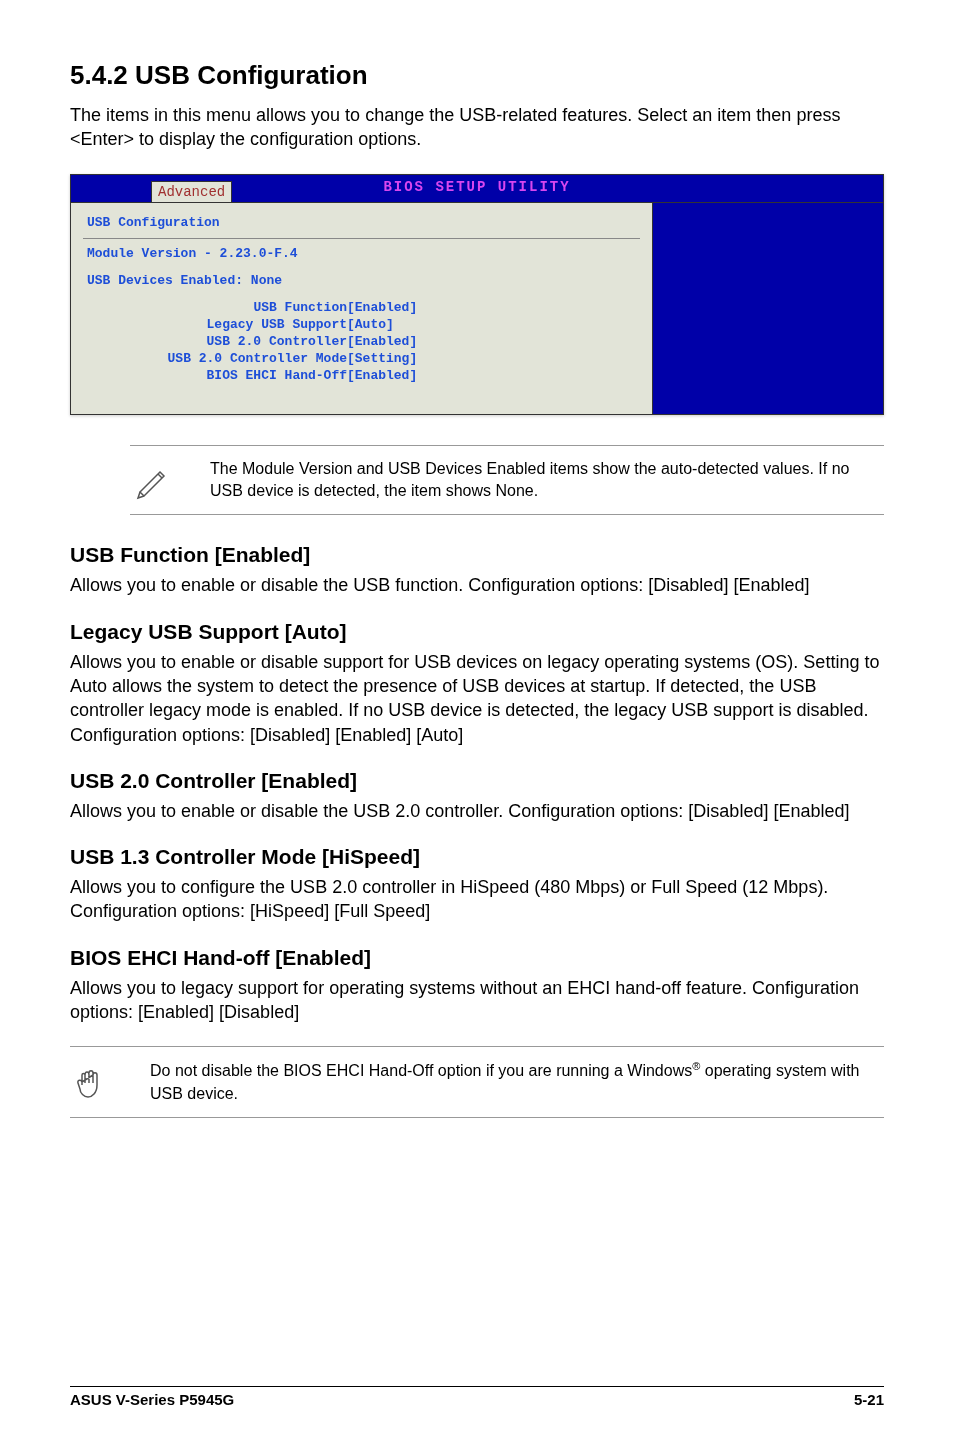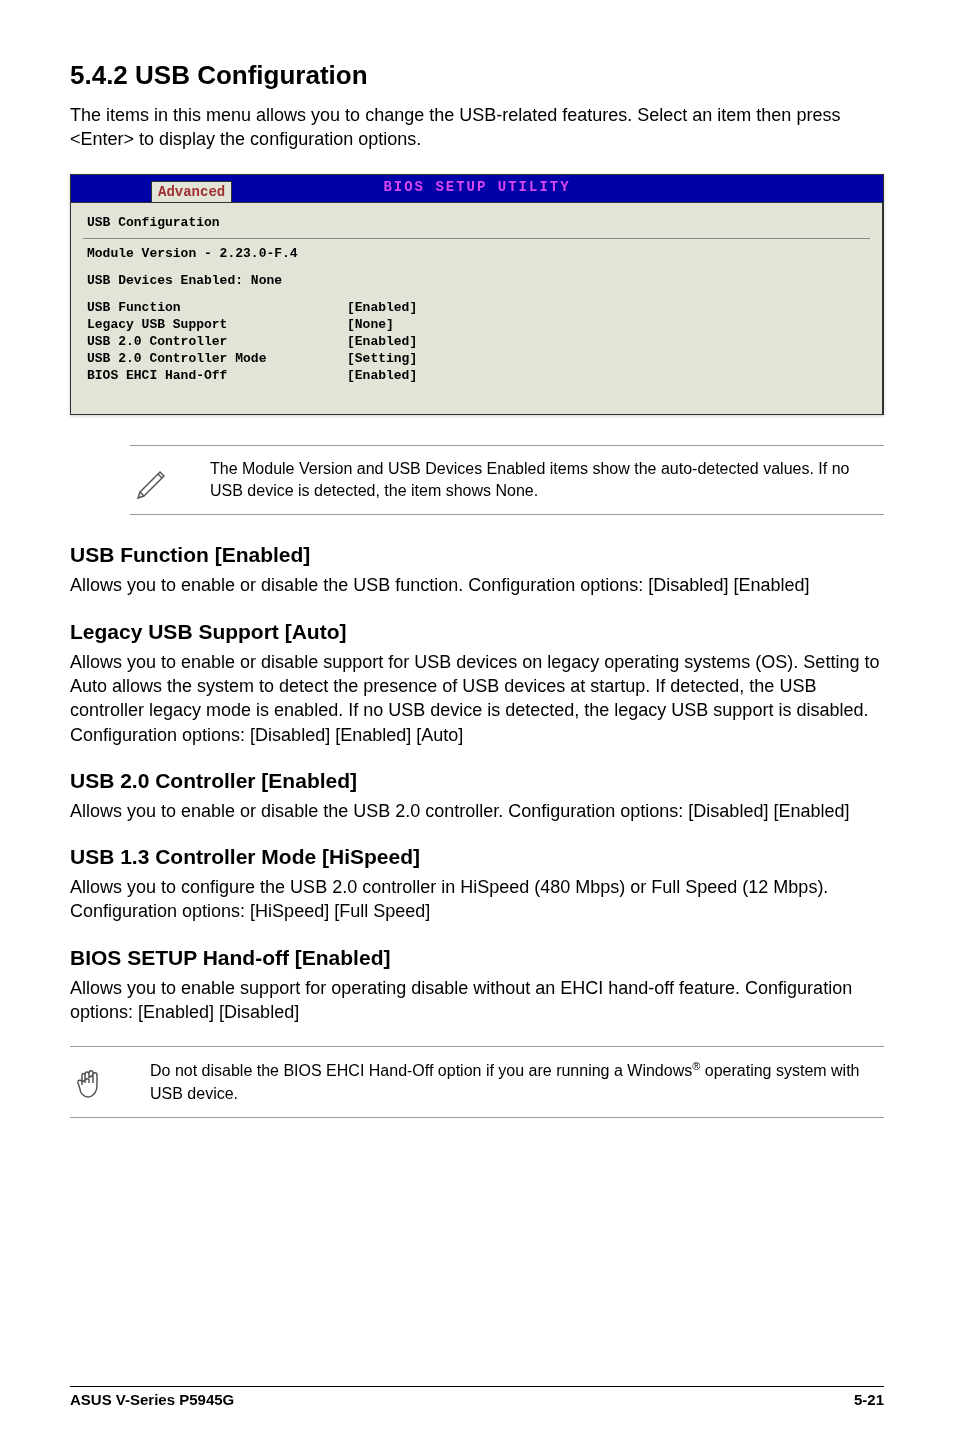--- a/index.html
+++ b/index.html
@@ -53,32 +53,31 @@
       text-align: center;
     }
     .bios-tab {
       position: absolute;
       left: 80px;
       top: 6px;
       background: #e2e4d8;
       color: #a03030;
       font-family: "Courier New", monospace;
       font-size: 14px;
-      font-weight: bold;
+      font-weight: normal;
       padding: 2px 6px;
       border: 1px solid #333;
       border-bottom: none;
     }
     .bios-body {
       display: flex;
       font-family: "Courier New", monospace;
       font-size: 13px;
       font-weight: bold;
-      color: #000000;
-      flex-direction: column;
+      color: #1d4ed8;
     }
     .bios-main {
       flex: 1;
       padding: 8px 12px 30px 12px;
       border-right: 1px solid #333;
       position: relative;
     }
     .bios-section-title {
       padding: 4px 4px;
       margin-bottom: 4px;
@@ -86,20 +85,21 @@
     .bios-divider {
       border-top: 1px solid #888;
       margin: 2px 0 6px 0;
     }
     .bios-line {
       padding: 1px 4px;
     }
     .bios-row {
       display: flex;
       padding: 1px 4px;
+      text-align: right;
     }
     .bios-row .label { width: 260px; }
     .bios-side {
       width: 230px;
       background: #0000a8;
     }
     .note-row {
       display: flex;
       gap: 36px;
       border-top: 1px solid #999;
@@ -162,21 +162,21 @@
       <div class="bios-line">Module Version - 2.23.0-F.4</div>
       <div style="height:10px"></div>
       <div class="bios-line">USB Devices Enabled: None</div>
       <div style="height:10px"></div>
       <div class="bios-row">
         <span class="label">USB Function</span>
         <span>[Enabled]</span>
       </div>
       <div class="bios-row">
         <span class="label">Legacy USB Support</span>
-        <span>[None]</span>
+        <span>[Auto]</span>
       </div>
       <div class="bios-row">
         <span class="label">USB 2.0 Controller</span>
         <span>[Enabled]</span>
       </div>
       <div class="bios-row">
         <span class="label">USB 2.0 Controller Mode</span>
         <span>[Setting]</span>
       </div>
       <div class="bios-row">
@@ -206,22 +206,22 @@
 
 <h2 class="subsec">Legacy USB Support [Auto]</h2>
 <p class="body">Allows you to enable or disable support for USB devices on legacy operating systems (OS). Setting to Auto allows the system to detect the presence of USB devices at startup. If detected, the USB controller legacy mode is enabled. If no USB device is detected, the legacy USB support is disabled. Configuration options: [Disabled] [Enabled] [Auto]</p>
 
 <h2 class="subsec">USB 2.0 Controller [Enabled]</h2>
 <p class="body">Allows you to enable or disable the USB 2.0 controller. Configuration options: [Disabled] [Enabled]</p>
 
 <h2 class="subsec">USB 1.3 Controller Mode [HiSpeed]</h2>
 <p class="body">Allows you to configure the USB 2.0 controller in HiSpeed (480 Mbps) or Full Speed (12 Mbps). Configuration options: [HiSpeed] [Full Speed]</p>
 
-<h2 class="subsec">BIOS SETUP Hand-off [Enabled]</h2>
-<p class="body">Allows you to enable support for operating disable without an EHCI hand-off feature. Configuration options: [Enabled] [Disabled]</p>
+<h2 class="subsec">BIOS EHCI Hand-off [Enabled]</h2>
+<p class="body">Allows you to legacy support for operating systems without an EHCI hand-off feature. Configuration options: [Enabled] [Disabled]</p>
 
 <div class="note-row" style="margin-left:0;">
   <div class="note-icon">
     <svg viewBox="0 0 40 40">
         <g fill="none" stroke="#555" stroke-width="1.5">
           <path d="M10 24 L10 14 C10 12 13 12 13 14 L13 22 M13 14 C13 10 17 10 17 14 L17 22 M17 12 C17 9 21 9 21 12 L21 22 M21 14 C21 11 25 11 25 14 L25 24 C25 32 20 36 16 36 C12 36 8 32 8 28 L6 22 C5 19 9 18 10 21 Z"></path>
         </g>
       </svg>
   </div>
   <div class="note-text">

